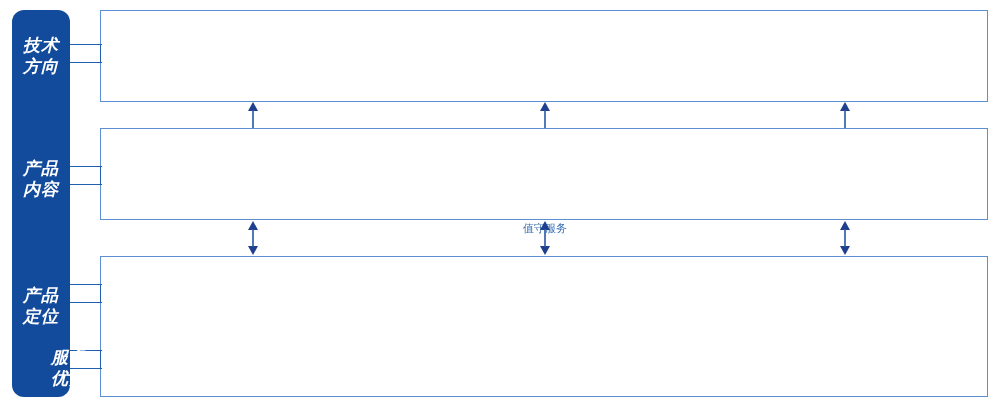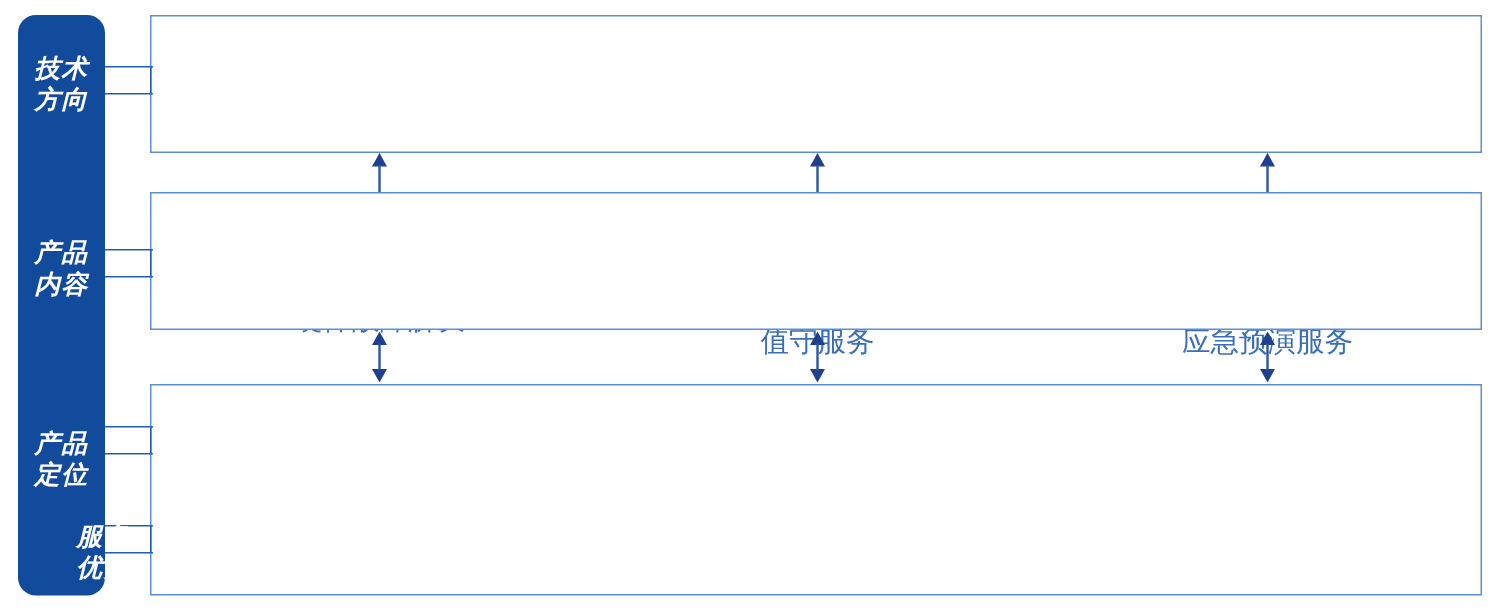--- a/index.html
+++ b/index.html
@@ -69,21 +69,21 @@
   
   .cont-col{
     position:absolute;
     text-align:center;
     color:#2a62ad;
   }
   .cont-col .head{
     font-size:16px;font-weight:bold;color:#1f4f9c;
     margin-bottom:7px;letter-spacing:.5px;
   }
-  .cont-col .line{font-size:19px;line-height:21px;color:#3a6fb5;}
+  .cont-col .line{font-size:11px;line-height:21px;color:#3a6fb5;}
   .cc1{left:118px;top:175px;width:270px;}
   .cc2{left:420px;top:148px;width:250px;}
   .cc3{left:720px;top:148px;width:250px;}
 
   
   .gray-card{
     position:absolute;top:267px;height:65px;
     background:#eeeeee;
     display:flex;flex-direction:column;
     align-items:center;justify-content:center;
@@ -250,21 +250,20 @@
     <div class="head">主动服务</div>
     <div class="line">健康检查</div>
     <div class="line">驻场服务</div>
     <div class="line">值守服务</div>
   </div>
 
   <div class="cont-col cc3">
     <div class="head">增值服务</div>
     <div class="line">性能优化</div>
     <div class="line">系统加固</div>
-    <div class="line">应急预演服务</div>
   </div>
 
   <div class="arrow-both ab1">
     <svg width="14" height="34" viewBox="0 0 14 34">
         <polygon points="7,0 12,9 2,9" fill="#1f3f8f"></polygon>
         <polygon points="7,34 12,25 2,25" fill="#1f3f8f"></polygon>
         <rect x="6.2" y="8" width="1.6" height="18" fill="#2b56a3"></rect>
       </svg>
   </div>
   <div class="arrow-both ab2">

